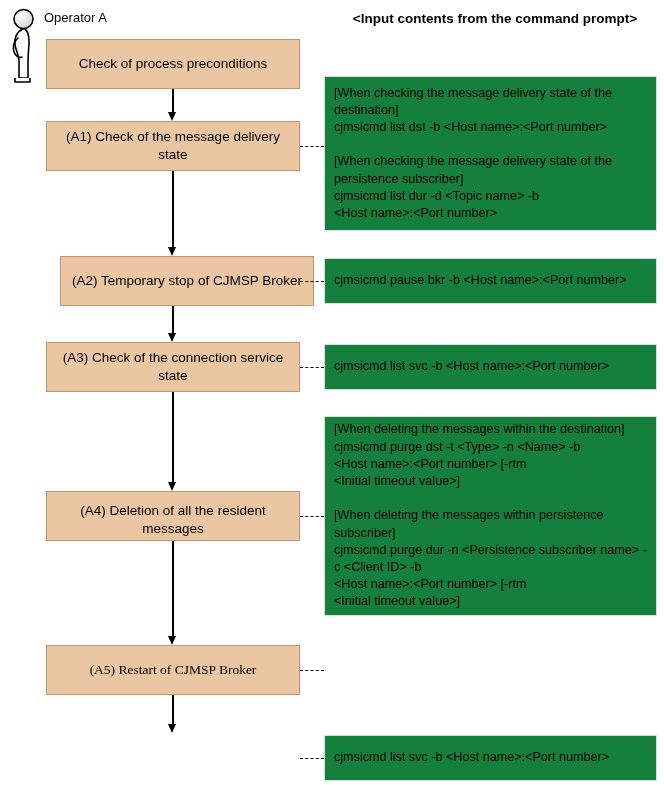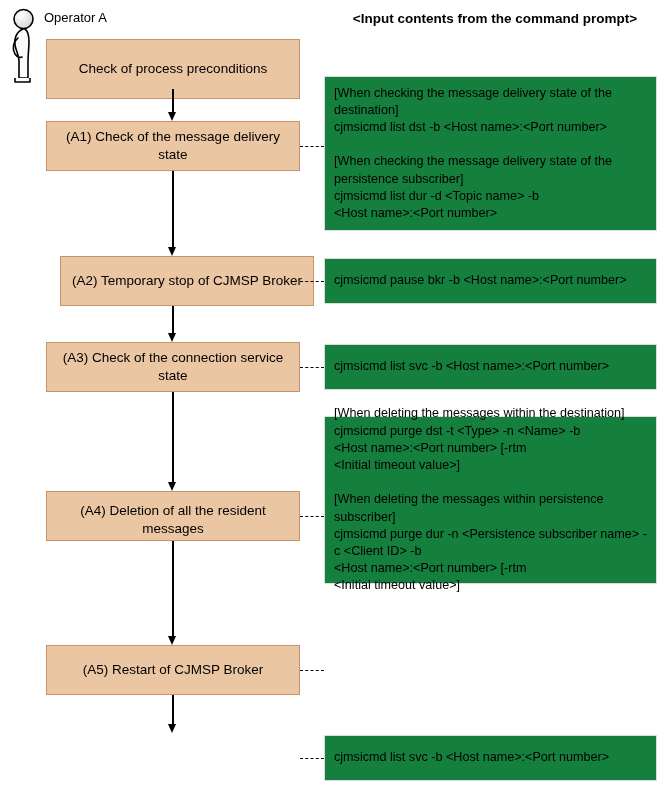--- a/index.html
+++ b/index.html
@@ -134,41 +134,41 @@
       <circle cx="19.5" cy="11" r="9.5" fill="url(#hg)" stroke="#000" stroke-width="1.6"></circle>
       <path d="M19 21 C12 24 10 31 11 37 C12 43 15 47 15 53 L15 70 L24 70 L24 53 C24 46 25 40 25 34 C25 27 24 23 21 21 Z" fill="#fbfbfb" stroke="#000" stroke-width="1.6" stroke-linejoin="round"></path>
       <path d="M14 30 C9 34 8 41 11 46 C13 49 16 50 18 49" fill="none" stroke="#000" stroke-width="1.6" stroke-linecap="round"></path>
       <path d="M11 70 L11 74 L26 74 L26 70" fill="#fbfbfb" stroke="#000" stroke-width="1.6" stroke-linejoin="round"></path>
     </svg>
   </div>
   <div class="actor-label">Operator A</div>
 
   <div class="col-header">&lt;Input contents from the command prompt&gt;</div>
 
-  <div class="pbox" style="left:46px; top:39px; width:254px; height:60px;">
+  <div class="pbox" style="left:46px; top:39px; width:254px; height:50px;">
     <span>Check of process preconditions</span>
   </div>
 
   <div class="pbox" style="left:46px; top:121px; width:254px; height:50px;">
     <span>(A1) Check of the message delivery state</span>
   </div>
 
   <div class="pbox" style="left:46px; top:256px; width:254px; height:50px;margin-left:14px;">
     <span>(A2) Temporary stop of CJMSP Broker</span>
   </div>
 
   <div class="pbox" style="left:46px; top:342px; width:254px; height:50px;">
     <span>(A3) Check of the connection service state</span>
   </div>
 
   <div class="pbox" style="left:46px; top:491px; width:254px; height:50px;align-items:flex-end;">
     <span>(A4) Deletion of all the resident messages</span>
   </div>
 
-  <div class="pbox" style="left:46px; top:645px; width:254px; height:50px;">
+  <div class="pbox" style="left:46px; top:645px; width:254px; height:50px;font-family:Liberation Serif, serif;">
     <span>(A5) Restart of CJMSP Broker</span>
   </div>
 
 
   <div class="arrow" style="left:168px; top:89px; height:32px;">
     <div class="shaft" style="height:23px;"></div>
       <div class="head"></div>
   </div>
   <div class="arrow" style="left:168px; top:171px; height:85px;">
     <div class="shaft" style="height:76px;"></div>
@@ -206,21 +206,21 @@
   </div>
 
   <div class="cbox center-one" style="left:324px; top:258px; width:333px; height:46px;">
     <span>cjmsicmd pause bkr -b &lt;Host name&gt;:&lt;Port number&gt;</span>
   </div>
 
   <div class="cbox center-one" style="left:324px; top:344px; width:333px; height:46px;">
     <span>cjmsicmd list svc -b &lt;Host name&gt;:&lt;Port number&gt;</span>
   </div>
 
-  <div class="cbox" style="left:324px; top:416px; width:333px; height:168px;">
+  <div class="cbox" style="left:324px; top:416px; width:333px; height:200px;">
     <span><p>[When deleting the messages within the destination]
 cjmsicmd purge dst -t &lt;Type&gt; -n &lt;Name&gt; -b
 &lt;Host name&gt;:&lt;Port number&gt; [-rtm
 &lt;Initial timeout value&gt;]</p><p>[When deleting the messages within persistence subscriber]
 cjmsicmd purge dur -n &lt;Persistence subscriber name&gt; -c &lt;Client ID&gt; -b
 &lt;Host name&gt;:&lt;Port number&gt; [-rtm
 &lt;Initial timeout value&gt;]</p></span>
   </div>
 
 

